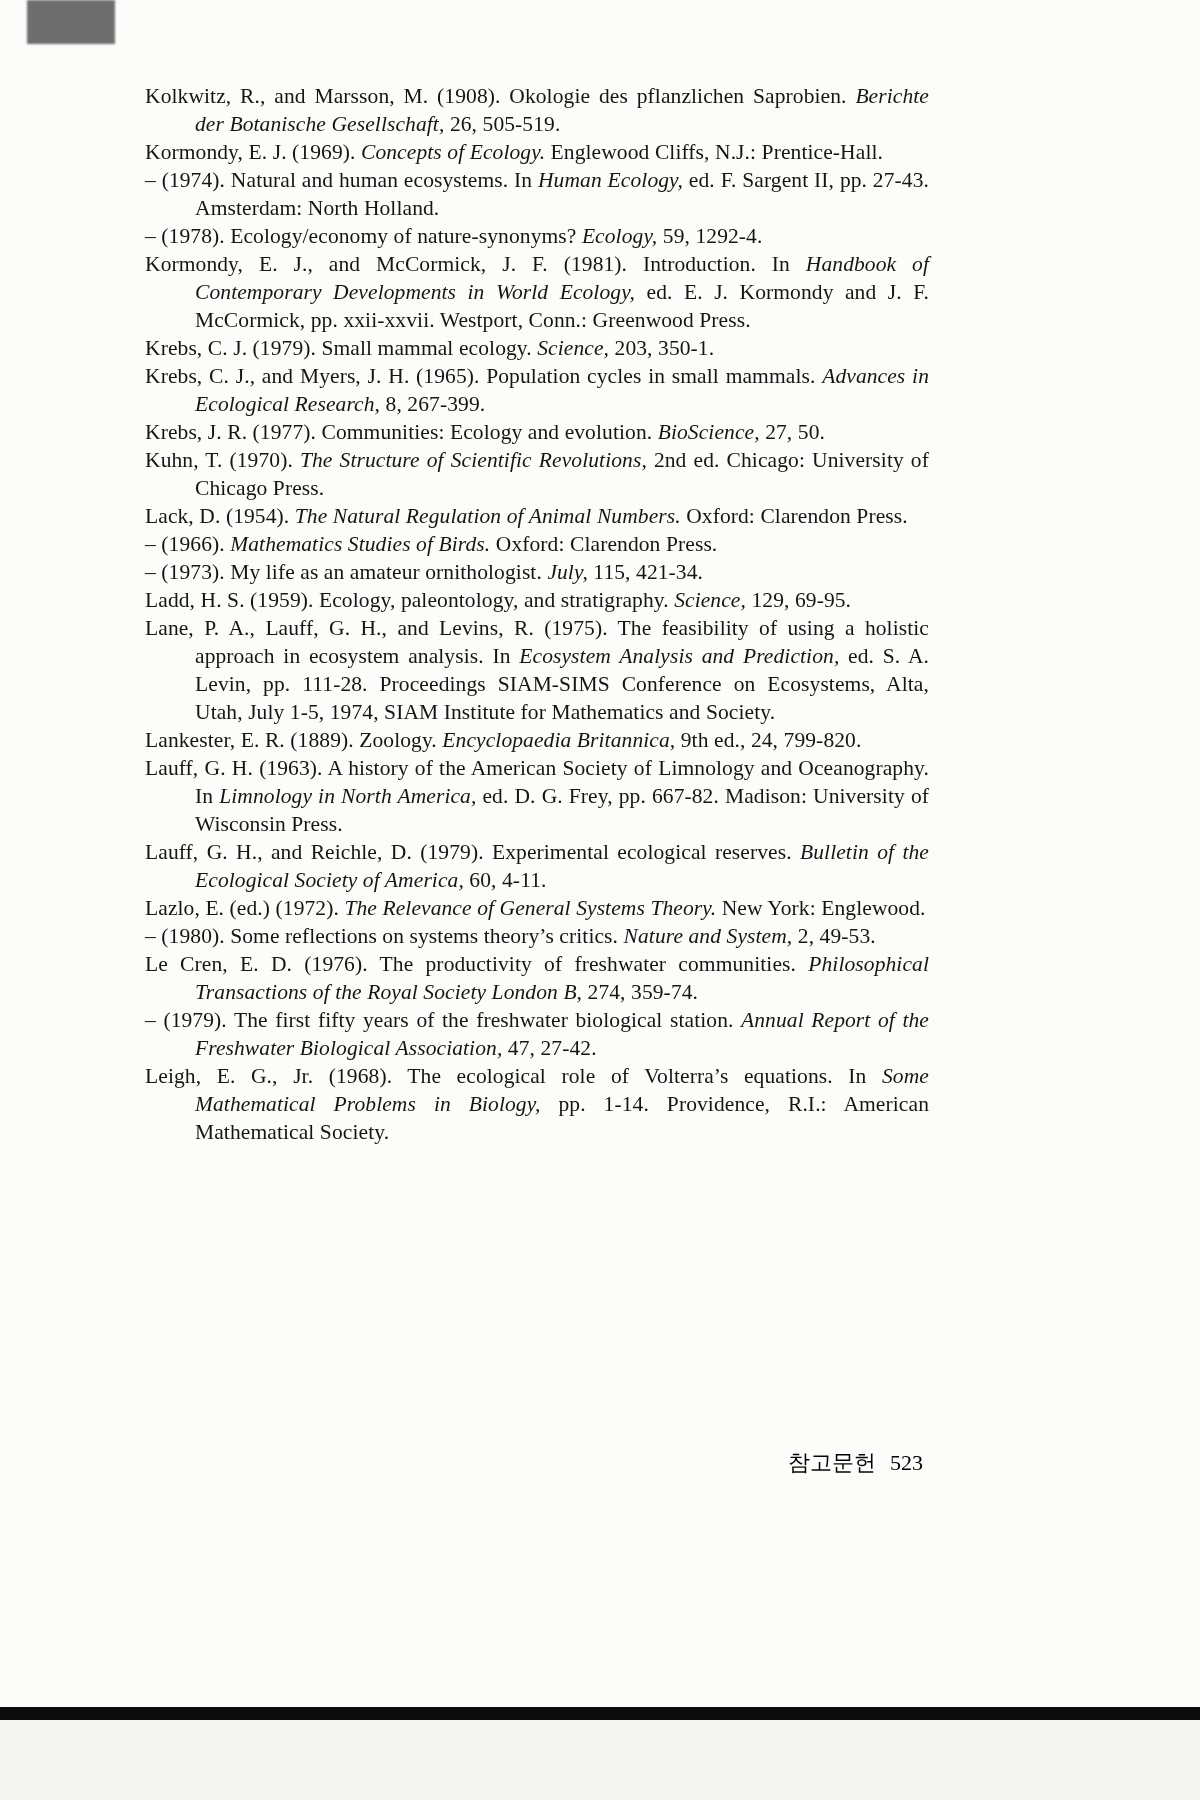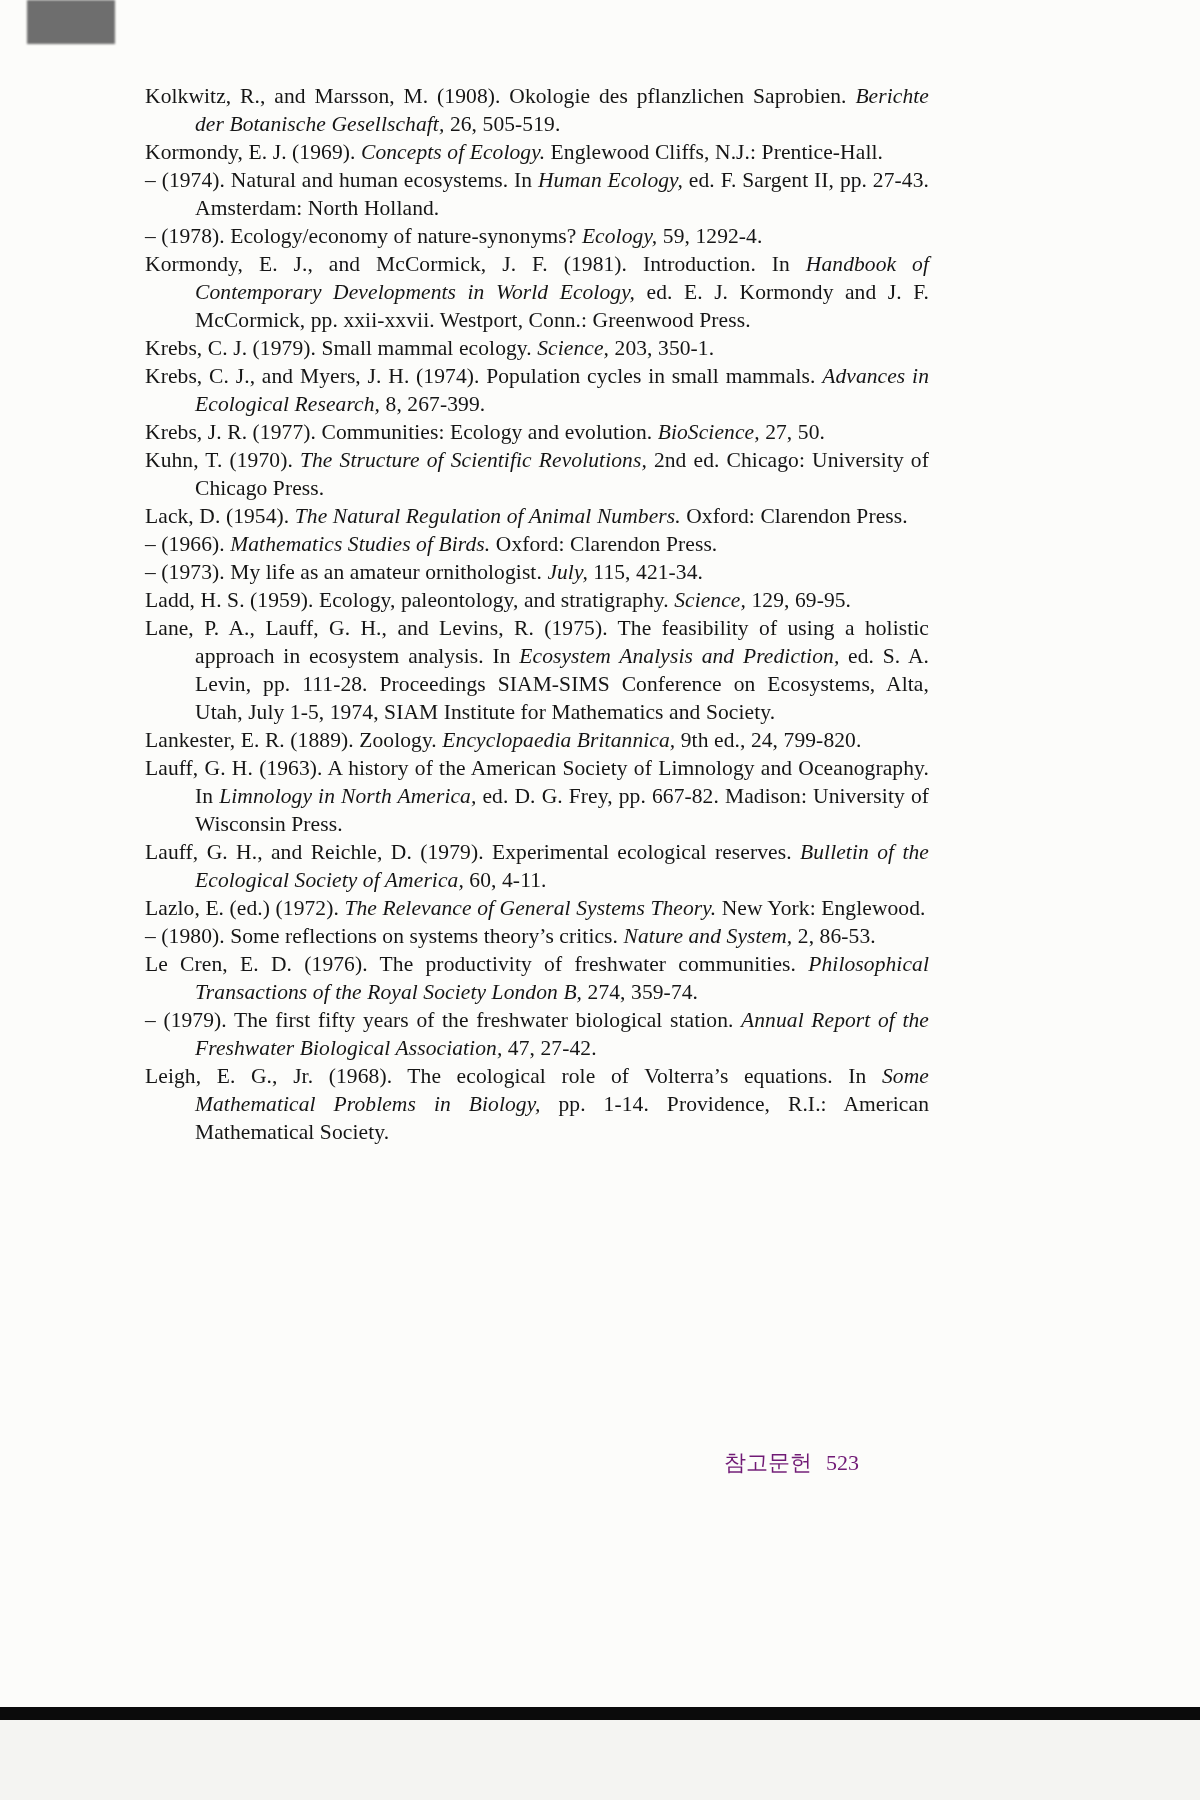--- a/index.html
+++ b/index.html
@@ -29,24 +29,24 @@
     margin: 0;
     padding-left: 50px;
     text-indent: -50px;
     letter-spacing: 0.1px;
   }
   .it {
     font-style: italic;
   }
   .footer {
     position: absolute;
-    left: 724px;
+    left: 788px;
     top: 1448px;
     font-size: 22px;
-    color: #701a75;
+    color: #000000;
     white-space: nowrap;
   }
   .footer .pageno {
     margin-left: 14px;
   }
   .artifact-top {
     position: absolute;
     left: 27px;
     top: 0;
     width: 88px;
@@ -70,33 +70,33 @@
 
   <div class="artifact-top"></div>
 
   <div class="refs">
       <p class="ref"><span>Kolkwitz, R., and Marsson, M. (1908). Okologie des pflanzlichen Saprobien. </span><span class="it">Berichte der Botanische Gesellschaft,</span><span> 26, 505-519.</span></p>
       <p class="ref"><span>Kormondy, E. J. (1969). </span><span class="it">Concepts of Ecology.</span><span> Englewood Cliffs, N.J.: Prentice-Hall.</span></p>
       <p class="ref"><span>– (1974). Natural and human ecosystems. In </span><span class="it">Human Ecology,</span><span> ed. F. Sargent II, pp. 27-43. Amsterdam: North Holland.</span></p>
       <p class="ref"><span>– (1978). Ecology/economy of nature-synonyms? </span><span class="it">Ecology,</span><span> 59, 1292-4.</span></p>
       <p class="ref"><span>Kormondy, E. J., and McCormick, J. F. (1981). Introduction. In </span><span class="it">Handbook of Contemporary Developments in World Ecology,</span><span> ed. E. J. Kormondy and J. F. McCormick, pp. xxii-xxvii. Westport, Conn.: Greenwood Press.</span></p>
       <p class="ref"><span>Krebs, C. J. (1979). Small mammal ecology. </span><span class="it">Science,</span><span> 203, 350-1.</span></p>
-      <p class="ref"><span>Krebs, C. J., and Myers, J. H. (1974). Population cycles in small mammals. </span><span class="it">Advances in Ecological Research,</span><span> 8, 267-399.</span></p>
+      <p class="ref"><span>Krebs, C. J., and Myers, J. H. (1965). Population cycles in small mammals. </span><span class="it">Advances in Ecological Research,</span><span> 8, 267-399.</span></p>
       <p class="ref"><span>Krebs, J. R. (1977). Communities: Ecology and evolution. </span><span class="it">BioScience,</span><span> 27, 50.</span></p>
       <p class="ref"><span>Kuhn, T. (1970). </span><span class="it">The Structure of Scientific Revolutions,</span><span> 2nd ed. Chicago: University of Chicago Press.</span></p>
       <p class="ref"><span>Lack, D. (1954). </span><span class="it">The Natural Regulation of Animal Numbers.</span><span> Oxford: Clarendon Press.</span></p>
       <p class="ref"><span>– (1966). </span><span class="it">Mathematics Studies of Birds.</span><span> Oxford: Clarendon Press.</span></p>
       <p class="ref"><span>– (1973). My life as an amateur ornithologist. </span><span class="it">July,</span><span> 115, 421-34.</span></p>
       <p class="ref"><span>Ladd, H. S. (1959). Ecology, paleontology, and stratigraphy. </span><span class="it">Science,</span><span> 129, 69-95.</span></p>
       <p class="ref"><span>Lane, P. A., Lauff, G. H., and Levins, R. (1975). The feasibility of using a holistic approach in ecosystem analysis. In </span><span class="it">Ecosystem Analysis and Prediction,</span><span> ed. S. A. Levin, pp. 111-28. Proceedings SIAM-SIMS Conference on Ecosystems, Alta, Utah, July 1-5, 1974, SIAM Institute for Mathematics and Society.</span></p>
       <p class="ref"><span>Lankester, E. R. (1889). Zoology. </span><span class="it">Encyclopaedia Britannica,</span><span> 9th ed., 24, 799-820.</span></p>
       <p class="ref"><span>Lauff, G. H. (1963). A history of the American Society of Limnology and Oceanography. In </span><span class="it">Limnology in North America,</span><span> ed. D. G. Frey, pp. 667-82. Madison: University of Wisconsin Press.</span></p>
       <p class="ref"><span>Lauff, G. H., and Reichle, D. (1979). Experimental ecological reserves. </span><span class="it">Bulletin of the Ecological Society of America,</span><span> 60, 4-11.</span></p>
       <p class="ref"><span>Lazlo, E. (ed.) (1972). </span><span class="it">The Relevance of General Systems Theory.</span><span> New York: Englewood.</span></p>
-      <p class="ref"><span>– (1980). Some reflections on systems theory’s critics. </span><span class="it">Nature and System,</span><span> 2, 86-53.</span></p>
+      <p class="ref"><span>– (1980). Some reflections on systems theory’s critics. </span><span class="it">Nature and System,</span><span> 2, 49-53.</span></p>
       <p class="ref"><span>Le Cren, E. D. (1976). The productivity of freshwater communities. </span><span class="it">Philosophical Transactions of the Royal Society London B,</span><span> 274, 359-74.</span></p>
       <p class="ref"><span>– (1979). The first fifty years of the freshwater biological station. </span><span class="it">Annual Report of the Freshwater Biological Association,</span><span> 47, 27-42.</span></p>
       <p class="ref"><span>Leigh, E. G., Jr. (1968). The ecological role of Volterra’s equations. In </span><span class="it">Some Mathematical Problems in Biology,</span><span> pp. 1-14. Providence, R.I.: American Mathematical Society.</span></p>
     </div>
 
   <div class="footer">
     <span>참고문헌</span><span class="pageno">523</span>
   </div>
 
   <div class="artifact-bottom"></div>

